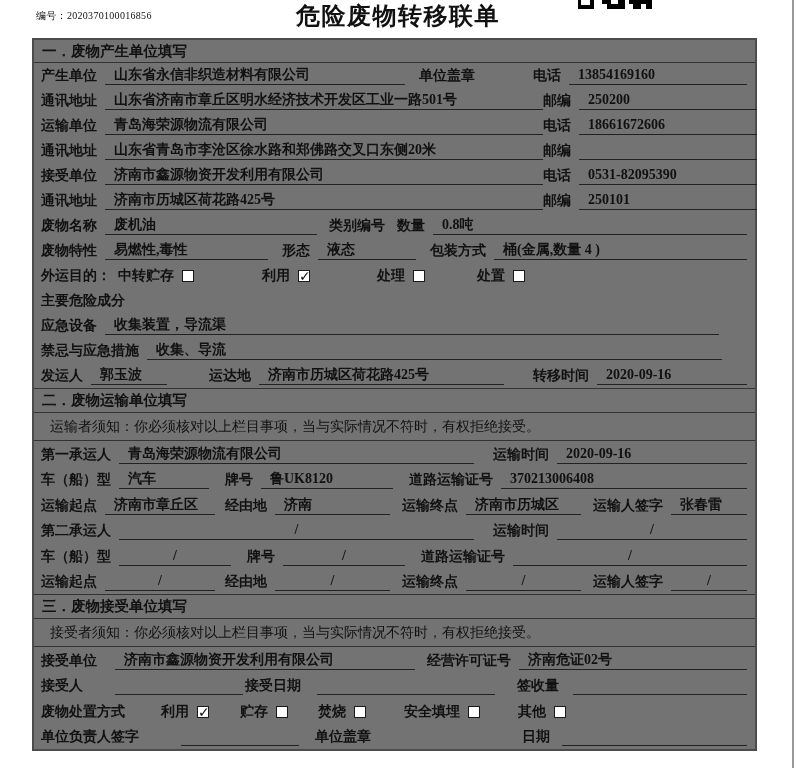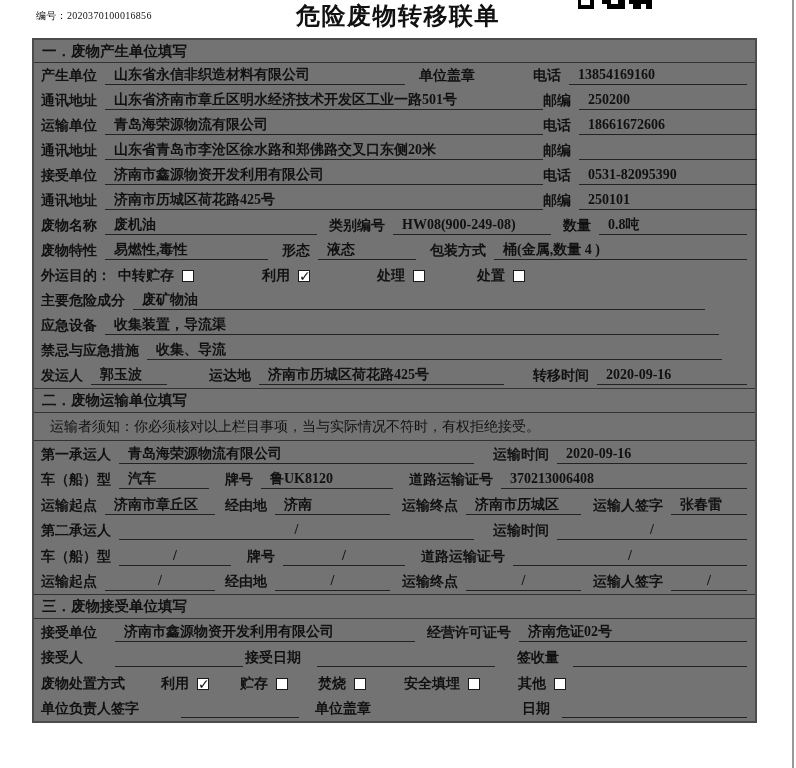--- a/index.html
+++ b/index.html
@@ -106,21 +106,20 @@
     <span class="lb">通讯地址</span>
     <span class="fv" style="width:438px">济南市历城区荷花路425号</span>
     <span class="lb mla">邮编</span>
     <span class="fv" style="width:178px">250101</span>
   </div>
 
   <div class="r">
     <span class="lb">废物名称</span>
     <span class="fv" style="width:212px">废机油</span>
     <span class="lb" style="margin-left:12px">类别编号</span>
-    <span class="fv" style="width:158px">HW08(900-249-08)</span>
     <span class="lb" style="margin-left:12px">数量</span>
     <span class="fv grow">0.8吨</span>
   </div>
 
   <div class="r">
     <span class="lb">废物特性</span>
     <span class="fv" style="width:163px">易燃性,毒性</span>
     <span class="lb" style="margin-left:14px">形态</span>
     <span class="fv" style="width:98px">液态</span>
     <span class="lb" style="margin-left:14px">包装方式</span>
@@ -142,21 +141,20 @@
       <span class="cb"></span>
     </span>
     <span class="opt" style="margin-left:52px">
       <span class="lb">处置</span>
       <span class="cb"></span>
     </span>
   </div>
 
   <div class="r">
     <span class="lb">主要危险成分</span>
-    <span class="fv grow" style="margin-right:42px">废矿物油</span>
   </div>
 
   <div class="r">
     <span class="lb">应急设备</span>
     <span class="fv grow" style="margin-right:28px">收集装置，导流渠</span>
   </div>
 
   <div class="r">
     <span class="lb">禁忌与应急措施</span>
     <span class="fv grow" style="margin-right:25px">收集、导流</span>
@@ -222,20 +220,21 @@
     <span class="fv sl" style="width:110px">/</span>
     <span class="lb" style="margin-left:10px">经由地</span>
     <span class="fv sl" style="width:115px">/</span>
     <span class="lb" style="margin-left:12px">运输终点</span>
     <span class="fv sl" style="width:115px">/</span>
     <span class="lb" style="margin-left:12px">运输人签字</span>
     <span class="fv sl grow">/</span>
   </div>
 
   <div class="sec-hd mid">三．废物接受单位填写</div>
+  <div class="notice">接受者须知：你必须核对以上栏目事项，当与实际情况不符时，有权拒绝接受。</div>
 
   <div class="r r2">
     <span class="lb">接受单位</span>
     <span class="fv" style="width:300px;margin-left:18px">济南市鑫源物资开发利用有限公司</span>
     <span class="lb" style="margin-left:12px">经营许可证号</span>
     <span class="fv grow">济南危证02号</span>
   </div>
 
   <div class="r r2">
     <span class="lb">接受人</span>

